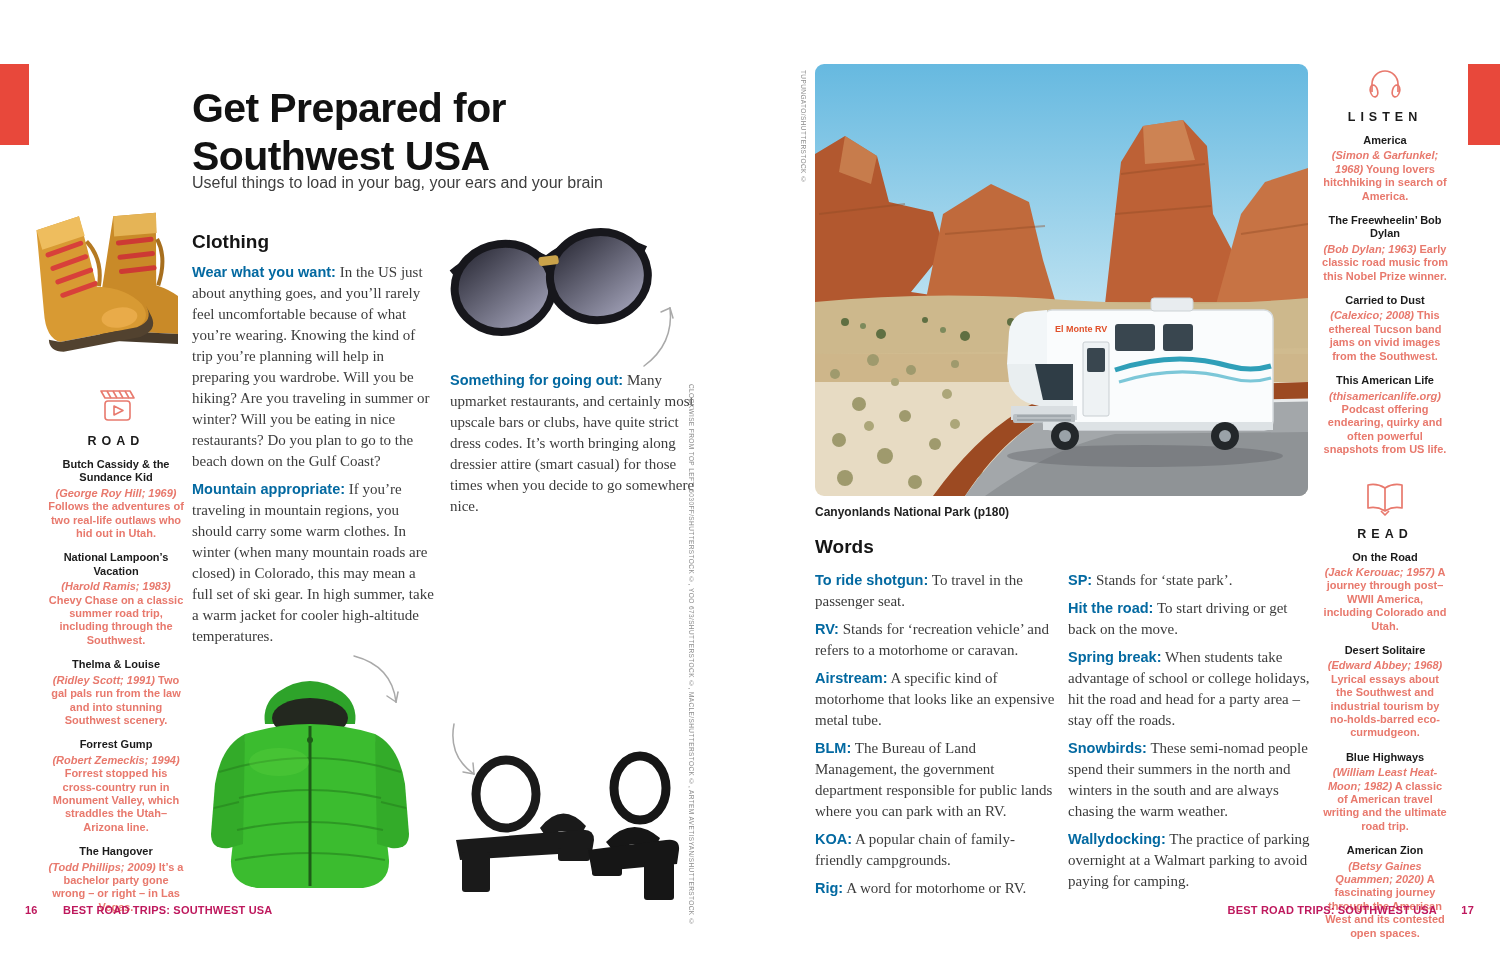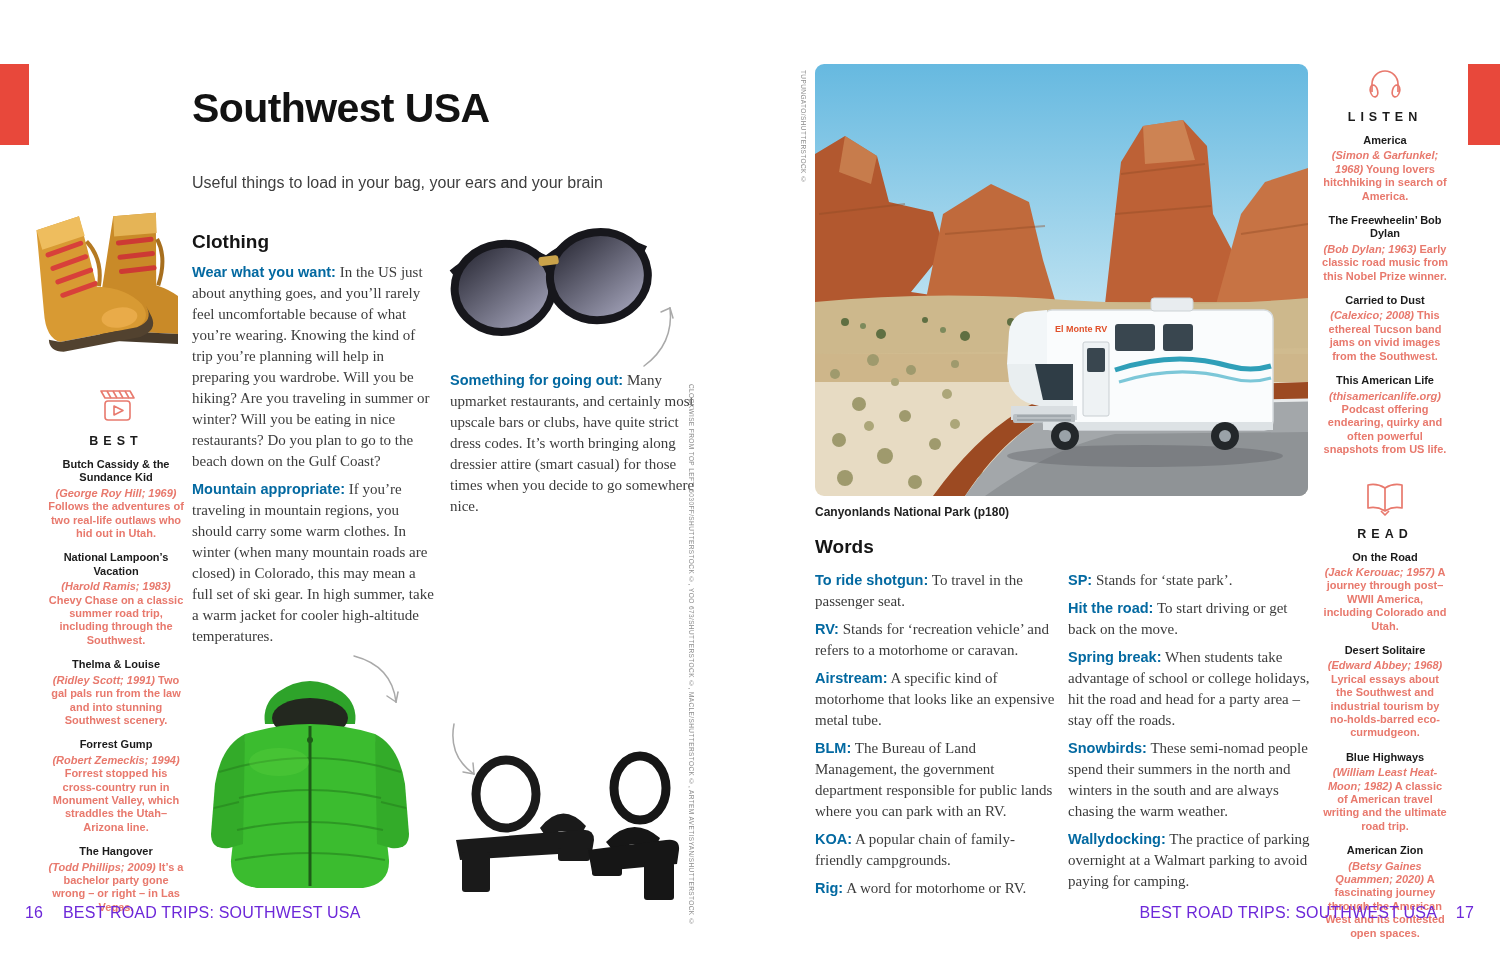--- a/index.html
+++ b/index.html
@@ -23,21 +23,21 @@
   
   .sidebar { position:absolute; text-align:center; }
   .side-label { font-weight:bold; font-size:12.5px; letter-spacing:5px; color:#1b1b1b; margin:6px 0 10px 0; }
   .media-entry { margin-bottom:11px; }
   .media-title { font-size:11px; font-weight:bold; color:#1b1b1b; line-height:1.22; margin-bottom:2px; }
   .media-desc { font-size:11px; font-weight:bold; color:#e8796d; line-height:1.22; }
   .media-desc .credit { font-style:italic; }
   .section-gap { margin-top:24px; }
 
   .caption { font-size:12px; font-weight:bold; color:#222222; }
-  .footer-text { position:absolute; font-size:16px; font-weight:normal; color:#6d28d9; letter-spacing:0.2px; }
+  .footer-text { position:absolute; font-size:11px; font-weight:bold; color:#be185d; letter-spacing:0.2px; }
   .vcredit { position:absolute; writing-mode:vertical-rl; font-size:6.5px; letter-spacing:0.4px; color:#8e8e8e; white-space:nowrap; }
 
   .photo-frame { position:absolute; border-radius:9px; overflow:hidden; }
   svg text { font-family:"Liberation Sans", sans-serif; }
 </style>
 </head>
 <body>
 
 <div class="page">
 
@@ -78,21 +78,21 @@
       <g stroke="#e8796d" stroke-width="1.6" fill="none" stroke-linejoin="round">
         <path d="M6 3 h29 l4 7 h-29 Z"></path>
         <line x1="12" y1="3" x2="16" y2="10"></line>
         <line x1="18" y1="3" x2="22" y2="10"></line>
         <line x1="24" y1="3" x2="28" y2="10"></line>
         <line x1="30" y1="3" x2="34" y2="10"></line>
         <rect x="10" y="13" width="25" height="19" rx="3"></rect>
         <path d="M19 18 l9 4.5 -9 4.5 Z"></path>
       </g>
     </svg>
-    <div class="side-label">BEST</div>
+    <div class="side-label">ROAD</div>
     <div>
   <div class="media-entry">
     <div class="media-title">Butch Cassidy &amp; the Sundance Kid</div>
     <div class="media-desc"><i class="credit">(George Roy Hill; 1969)</i> <span>Follows the adventures of two real-life outlaws who hid out in Utah.</span></div>
   </div>
 
   <div class="media-entry">
     <div class="media-title">National Lampoon’s Vacation</div>
     <div class="media-desc"><i class="credit">(Harold Ramis; 1983)</i> <span>Chevy Chase on a classic summer road trip, including through the Southwest.</span></div>
   </div>
@@ -108,20 +108,21 @@
   </div>
 
   <div class="media-entry">
     <div class="media-title">The Hangover</div>
     <div class="media-desc"><i class="credit">(Todd Phillips; 2009)</i> <span>It’s a bachelor party gone wrong – or right – in Las Vegas.</span></div>
   </div>
 </div>
   </div>
 
   <div class="abs" style="left:192px;top:84px;width:540px">
+    <div class="title">Get Prepared for</div>
     <div class="title">Southwest USA</div>
   </div>
   <div class="abs subtitle" style="left:192px;top:174px">Useful things to load in your bag, your ears and your brain</div>
 
   <div class="abs section-heading" style="left:192px;top:231px">Clothing</div>
   <div class="abs" style="left:192px;top:262px;width:246px">
   <p class="serif-para"><b class="lead">Wear what you want:</b> <span>In the US just about anything goes, and you’ll rarely feel uncomfortable because of what you’re wearing. Knowing the kind of trip you’re planning will help in preparing you wardrobe. Will you be hiking? Are you traveling in summer or winter? Will you be eating in nice restaurants? Do you plan to go to the beach down on the Gulf Coast?</span></p>
 
   <p class="serif-para"><b class="lead">Mountain appropriate:</b> <span>If you’re traveling in mountain regions, you should carry some warm clothes. In winter (when many mountain roads are closed) in Colorado, this may mean a full set of ski gear. In high summer, take a warm jacket for cooler high-altitude temperatures.</span></p>
 </div>

